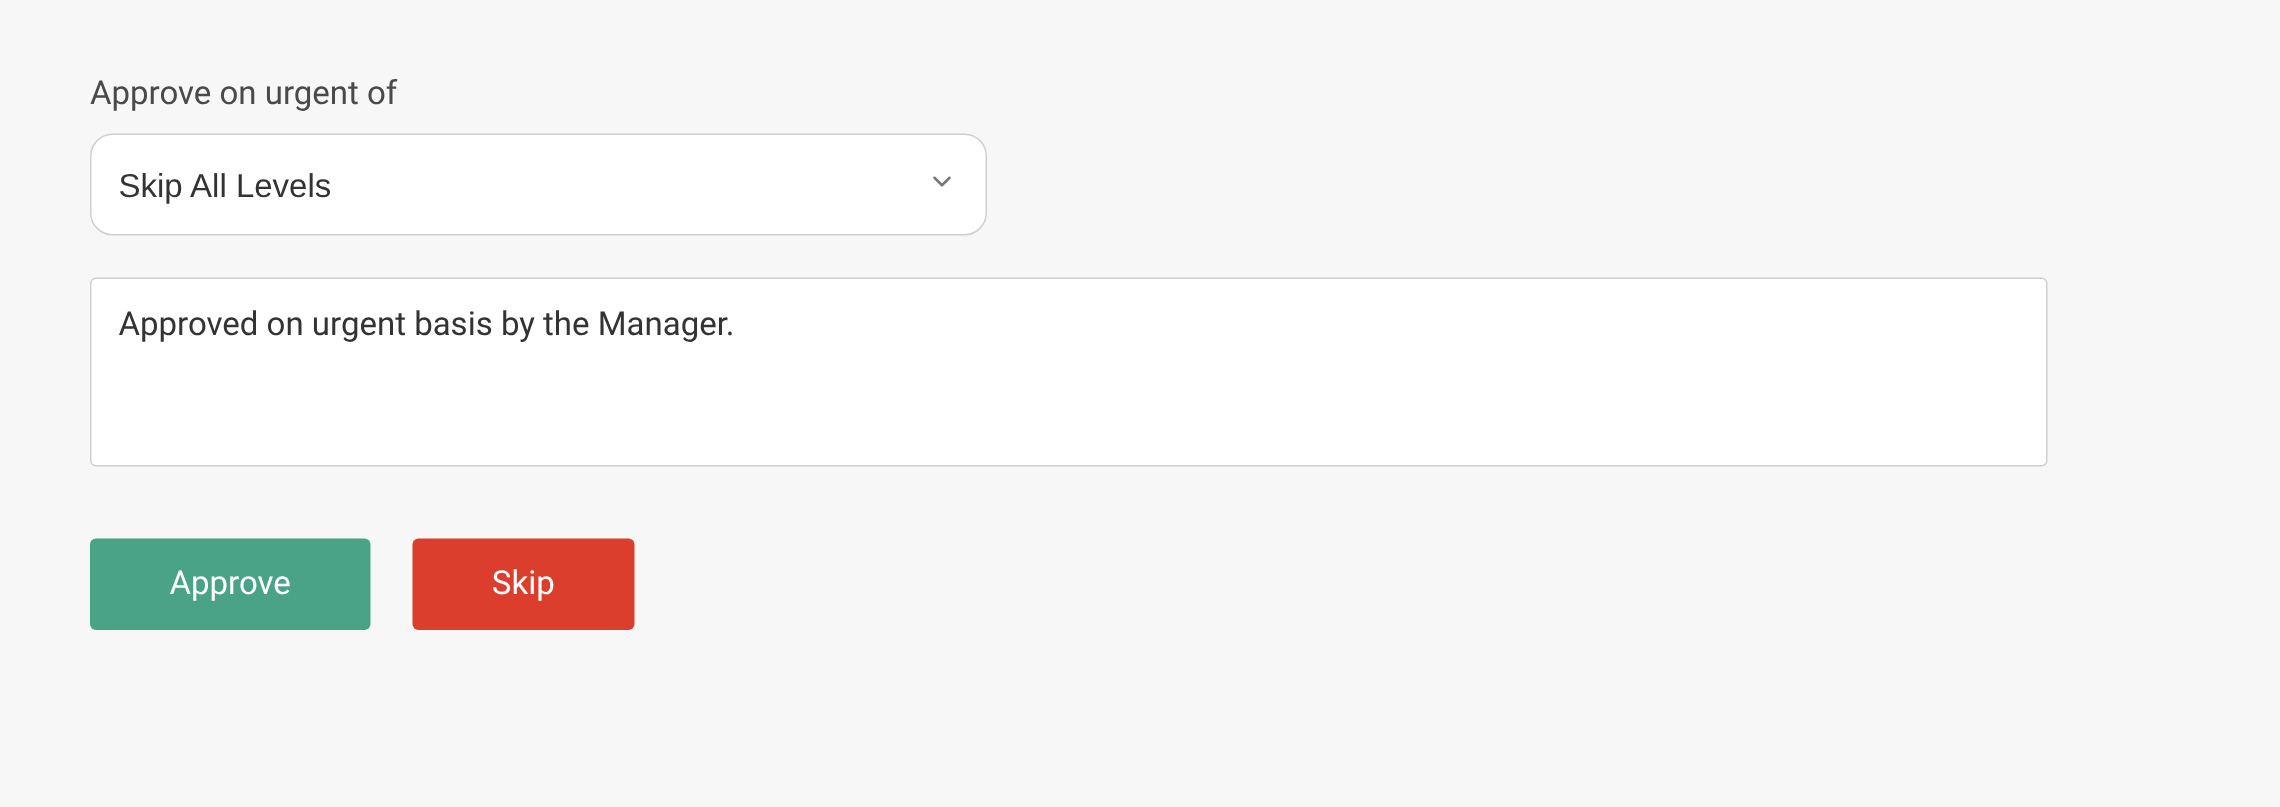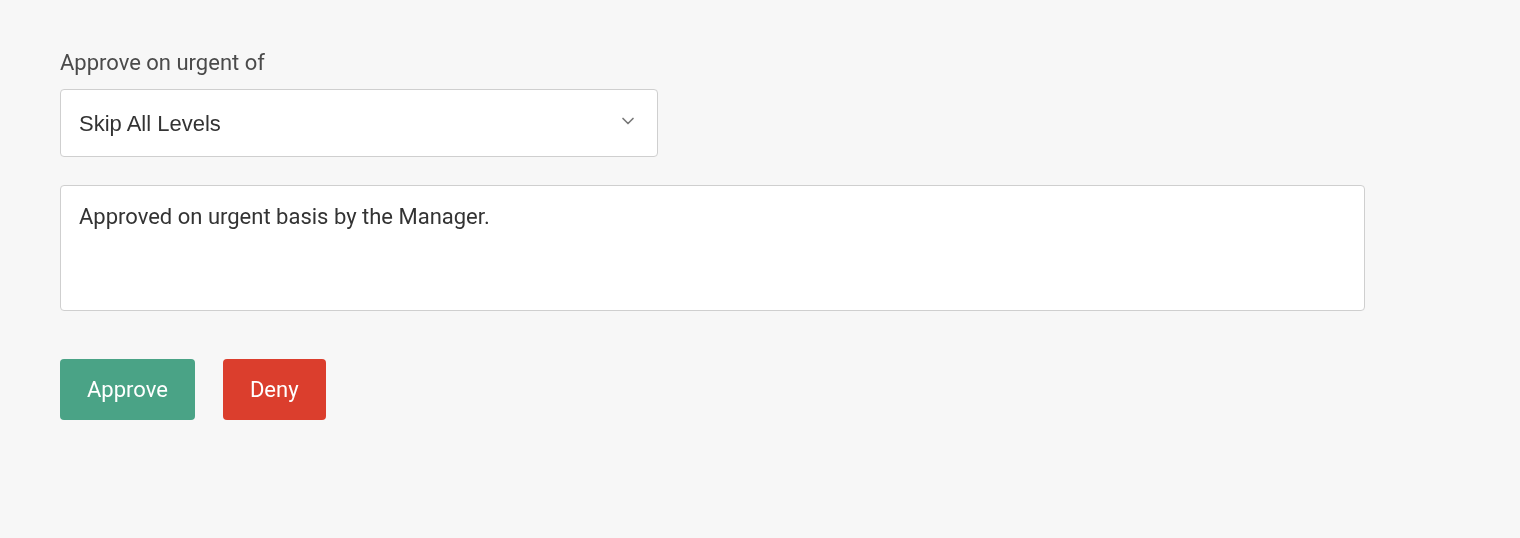--- a/index.html
+++ b/index.html
@@ -23,21 +23,21 @@
       font-weight: 400;
     }
     .select-wrap {
       position: relative;
       width: 598px;
     }
     .select {
       width: 100%;
       height: 68px;
       border: 1px solid #cfcfcf;
-      border-radius: 4px;
+      border-radius: 15px;
       background: #fff;
       font-size: 22px;
       color: #333;
       padding: 0 50px 0 18px;
       appearance: none;
       -webkit-appearance: none;
       cursor: pointer;
       outline: none;
     }
     .select-chevron {
@@ -65,21 +65,21 @@
     .actions {
       display: flex;
       gap: 28px;
       margin-top: 44px;
     }
     .btn {
       border: none;
       border-radius: 4px;
       font-size: 22px;
       color: #fff;
-      padding: 18px 27px;
+      padding: 18px 53px;
       cursor: pointer;
       font-family: inherit;
     }
     .btn-approve { background: #4aa386; }
     .btn-deny { background: #db3e2d; }
   </style>
 </head>
 <body>
 
 <div class="form-group">
@@ -95,14 +95,14 @@
     </span>
   </div>
 </div>
 
 <div class="form-group">
   <textarea class="textarea" style="">Approved on urgent basis by the Manager.</textarea>
 </div>
 
 <div class="actions">
   <button class="btn btn-approve">Approve</button>
-  <button class="btn btn-deny">Deny</button>
+  <button class="btn btn-deny">Skip</button>
 </div>
 
 </body></html>

